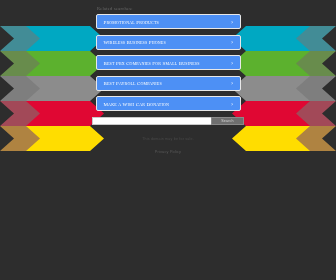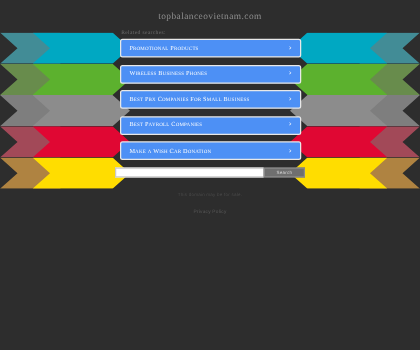--- a/index.html
+++ b/index.html
@@ -236,21 +236,20 @@
       <div class="seg front" style="background: rgb(224, 7, 51);"></div>
     </div>
     <div class="band b4">
       <div class="seg rear" style="background: rgb(255, 184, 77);"></div>
       <div class="seg front" style="background: rgb(255, 221, 0);"></div>
     </div>
   </div>
 
   <div class="content">
 
-    <div class="domain-title">topbalanceovietnam.com</div>
 
     <div class="related-label">Related searches:</div>
 
     <div class="links">
 
       <a class="link-btn">
         <span class="label">Promotional Products</span>
         <span class="chev">›</span>
       </a>
 

